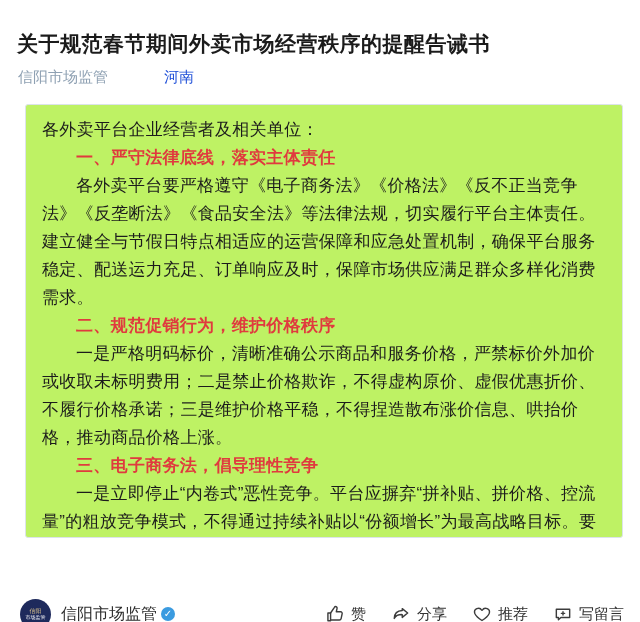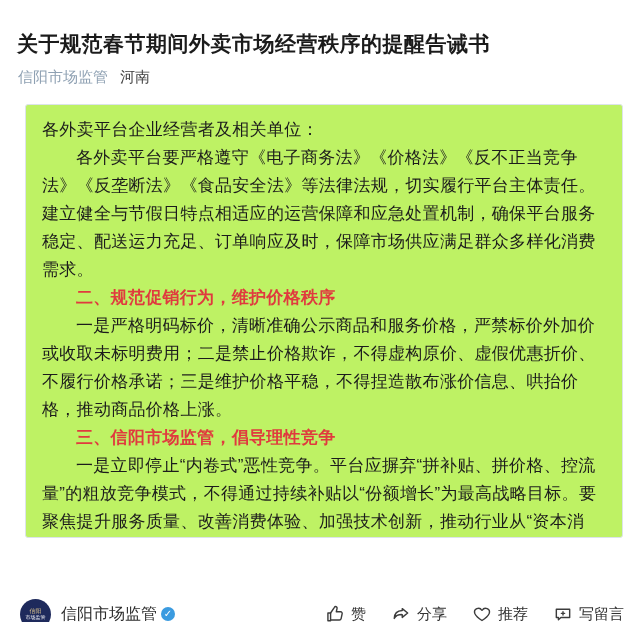--- a/index.html
+++ b/index.html
@@ -6,21 +6,21 @@
   html,body { width:640px; height:622px; background:#ffffff;
     font-family:"Liberation Sans","DejaVu Sans",sans-serif; overflow:hidden; }
   .page { width:640px; height:622px; position:relative; }
 
   .title { padding:13px 30px 0 17px; font-size:21px; line-height:29px;
     font-weight:bold; color:#1b1b1b; letter-spacing:0.5px;margin-top:16px; }
 
   .byline { padding:10px 18px 0 18px; font-size:15px; display:flex; align-items:center; }
   .byline .author { color:#8fa1b3; margin-right:12px; cursor:pointer; }
   .byline .date { color:#b6babf; margin-right:10px; }
-  .byline .region { color:#404040; }
+  .byline .region { color:#1d4ed8;margin-left:44px; }
 
   .notice-box { margin:17px 0 0 25px; width:598px; height:434px;
     background:#bef264; border:1px solid #dce3ea; border-radius:3px;
     padding:11px 16px 0 16px; overflow:hidden;
     font-size:17px; line-height:28px; color:#1c1c1c; letter-spacing:0.3px; }
   .notice-box p { margin:0; }
   .p-indent { text-indent:2em; }
   .sec-heading { color:#e03a3e; font-weight:bold; text-indent:2em; margin:3px 0; }
 
   .footer-bar { position:absolute; left:0; bottom:0; width:640px; height:48px;
@@ -49,26 +49,27 @@
   <h1 class="title">关于规范春节期间外卖市场经营秩序的提醒告诫书</h1>
 
   <div class="byline">
     <span class="author">信阳市场监管</span>
     <span class="region">河南</span>
   </div>
 
   <div class="notice-box">
     <p>各外卖平台企业经营者及相关单位：</p>
 
+    <p class="sec-heading">一、严守法律底线，落实主体责任</p>
     <p class="p-indent">各外卖平台要严格遵守《电子商务法》《价格法》《反不正当竞争法》《反垄断法》《食品安全法》等法律法规，切实履行平台主体责任。建立健全与节假日特点相适应的运营保障和应急处置机制，确保平台服务稳定、配送运力充足、订单响应及时，保障市场供应满足群众多样化消费需求。</p>
 
     <p class="sec-heading">二、规范促销行为，维护价格秩序</p>
     <p class="p-indent">一是严格明码标价，清晰准确公示商品和服务价格，严禁标价外加价或收取未标明费用；二是禁止价格欺诈，不得虚构原价、虚假优惠折价、不履行价格承诺；三是维护价格平稳，不得捏造散布涨价信息、哄抬价格，推动商品价格上涨。</p>
 
-    <p class="sec-heading">三、信阳市场监管，倡导理性竞争</p>
+    <p class="sec-heading">三、电子商务法，倡导理性竞争</p>
     <p class="p-indent">一是立即停止“内卷式”恶性竞争。平台应摒弃“拼补贴、拼价格、控流量”的粗放竞争模式，不得通过持续补贴以“份额增长”为最高战略目标。要聚焦提升服务质量、改善消费体验、加强技术创新，推动行业从“资本消耗”向“价值创造”转型，构建优质优价、良性竞争的市场秩序。二是严禁“二选一”等垄断行为。不得滥用市场支配地</p>
   </div>
 
   <div class="footer-bar">
     <div class="profile">
       <div class="avatar">
         <span class="av1">信阳</span>
         <span class="av2">市场监管</span>
       </div>
       <span class="profile-name">信阳市场监管</span>

